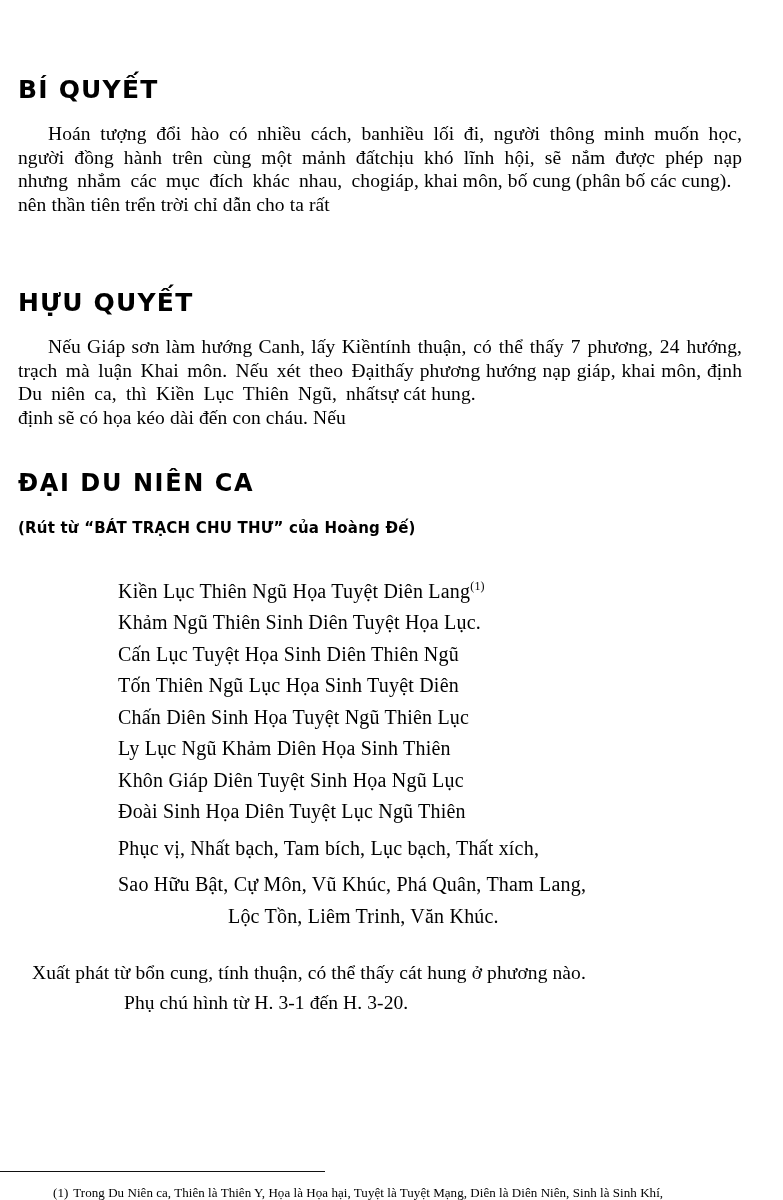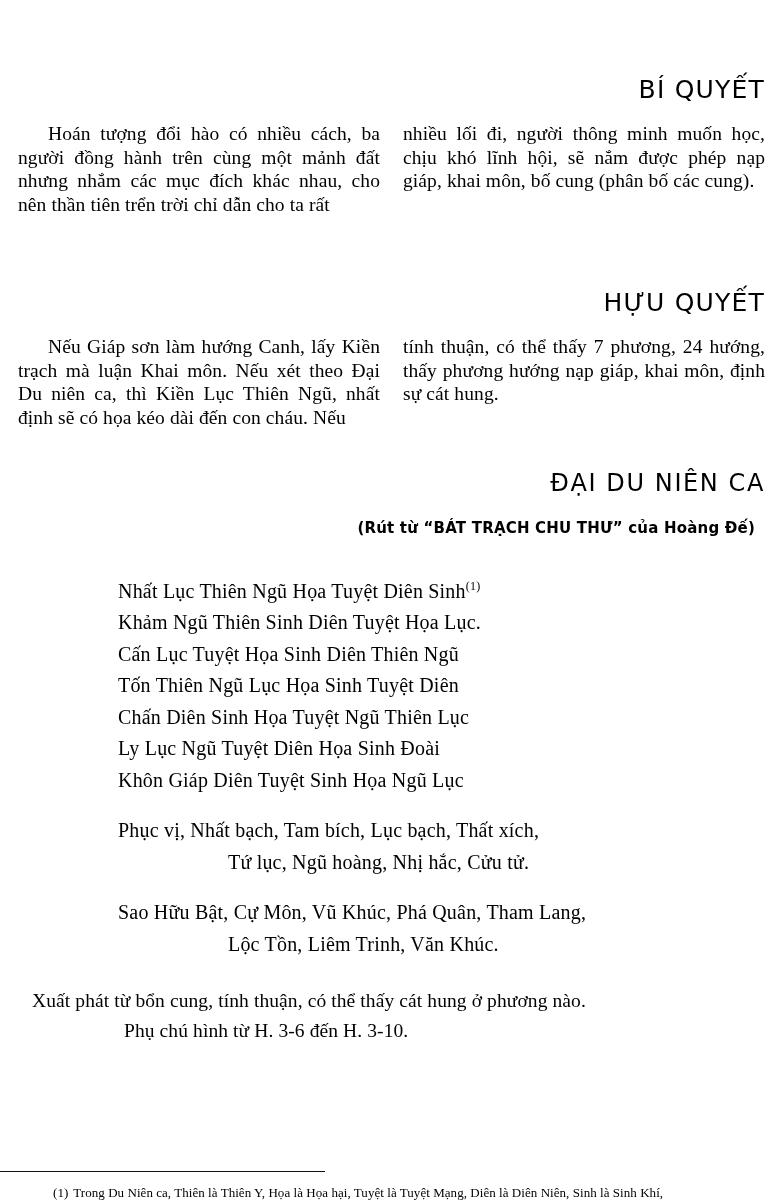--- a/index.html
+++ b/index.html
@@ -19,47 +19,46 @@
   .page {
     position: relative;
     width: 783px;
     height: 1200px;
     box-sizing: border-box;
     padding: 0 18px;
   }
 
   
   .section-heading {
-    text-align: right;
+    text-align: left;
     font-family: "DejaVu Sans", "Liberation Sans", sans-serif;
-    font-weight: normal;
+    font-weight: bold;
     font-size: 25px;
     letter-spacing: 1.2px;
     color: #000;
   }
   #heading-bi-quyet { margin: 75px 0 0 0; }
   #heading-huu-quyet { margin: 72px 0 0 0; }
   #heading-dai-du-nien-ca {
     margin: 40px 0 0 0;
     font-size: 24px;
     letter-spacing: 1.6px;
   }
   .heading-source {
     font-family: "DejaVu Sans", "Liberation Sans", sans-serif;
     font-weight: bold;
     font-size: 15px;
-    text-align: right;
+    text-align: left;
     margin: 22px 10px 9px 0;
     letter-spacing: 0.2px;
   }
 
   
   .columns {
     display: flex;
-    justify-content: space-between;
     margin-top: 18px;
   }
   .col {
     width: 362px;
   }
   .col p {
     margin: 0;
     font-size: 19.5px;
     line-height: 23.5px;
     text-align: justify;
@@ -72,21 +71,21 @@
   .poem {
     margin: 34px 0 0 0;
     padding-left: 100px;
   }
   .poem .line {
     font-size: 20px;
     line-height: 31.5px;
     white-space: nowrap;
     letter-spacing: 0.2px;
   }
-  .poem .line.gap-before { margin-top: 19px; }
+  .poem .line.gap-before { margin-top: 5px; }
   .poem .line .sup {
     font-size: 12px;
     vertical-align: super;
   }
   .poem .line.cont {
     padding-left: 110px;
   }
 
   
   .closing {
@@ -148,36 +147,36 @@
     <div class="col">
       <p>tính thuận, có thể thấy 7 phương, 24 hướng, thấy phương hướng nạp giáp, khai môn, định sự cát hung.</p>
     </div>
   </div>
 
   <h1 class="section-heading" id="heading-dai-du-nien-ca">ĐẠI DU NIÊN CA</h1>
 
   <div class="heading-source">(Rút từ “BÁT TRẠCH CHU THƯ” của Hoàng Đế)</div>
 
   <div class="poem" id="poem-block">
-      <div class="line"><span>Nhất Lục Thiên Ngũ Họa Tuyệt Diên Sinh</span><span class="sup">(1)</span></div>
+      <div class="line"><span>Kiền Lục Thiên Ngũ Họa Tuyệt Diên Lang</span><span class="sup">(1)</span></div>
       <div class="line"><span>Khảm Ngũ Thiên Sinh Diên Tuyệt Họa Lục.</span></div>
       <div class="line"><span>Cấn Lục Tuyệt Họa Sinh Diên Thiên Ngũ</span></div>
       <div class="line"><span>Tốn Thiên Ngũ Lục Họa Sinh Tuyệt Diên</span></div>
       <div class="line"><span>Chấn Diên Sinh Họa Tuyệt Ngũ Thiên Lục</span></div>
-      <div class="line"><span>Ly Lục Ngũ Tuyệt Diên Họa Sinh Đoài</span></div>
+      <div class="line"><span>Ly Lục Ngũ Khảm Diên Họa Sinh Thiên</span></div>
       <div class="line"><span>Khôn Giáp Diên Tuyệt Sinh Họa Ngũ Lục</span></div>
+      <div class="line"><span>Đoài Sinh Họa Diên Tuyệt Lục Ngũ Thiên</span></div>
       <div class="line gap-before"><span>Phục vị, Nhất bạch, Tam bích, Lục bạch, Thất xích,</span></div>
-      <div class="line cont"><span>Tứ lục, Ngũ hoàng, Nhị hắc, Cửu tử.</span></div>
       <div class="line gap-before"><span>Sao Hữu Bật, Cự Môn, Vũ Khúc, Phá Quân, Tham Lang,</span></div>
       <div class="line cont"><span>Lộc Tồn, Liêm Trinh, Văn Khúc.</span></div>
     </div>
 
   <div class="closing" id="closing-block">
       <div class="line">Xuất phát từ bổn cung, tính thuận, có thể thấy cát hung ở phương nào.</div>
-      <div class="line sub">Phụ chú hình từ H. 3-6 đến H. 3-10.</div>
+      <div class="line sub">Phụ chú hình từ H. 3-1 đến H. 3-20.</div>
     </div>
 
   <div class="footnote-wrap">
     <div class="footnote-rule"></div>
     <div class="footnote">
       <span class="fn-marker">(1)</span><span class="fn-body">Trong Du Niên ca, Thiên là Thiên Y, Họa là Họa hại, Tuyệt là Tuyệt Mạng, Diên là Diên Niên, Sinh là Sinh Khí,</span>
       
     </div>
   </div>
 

